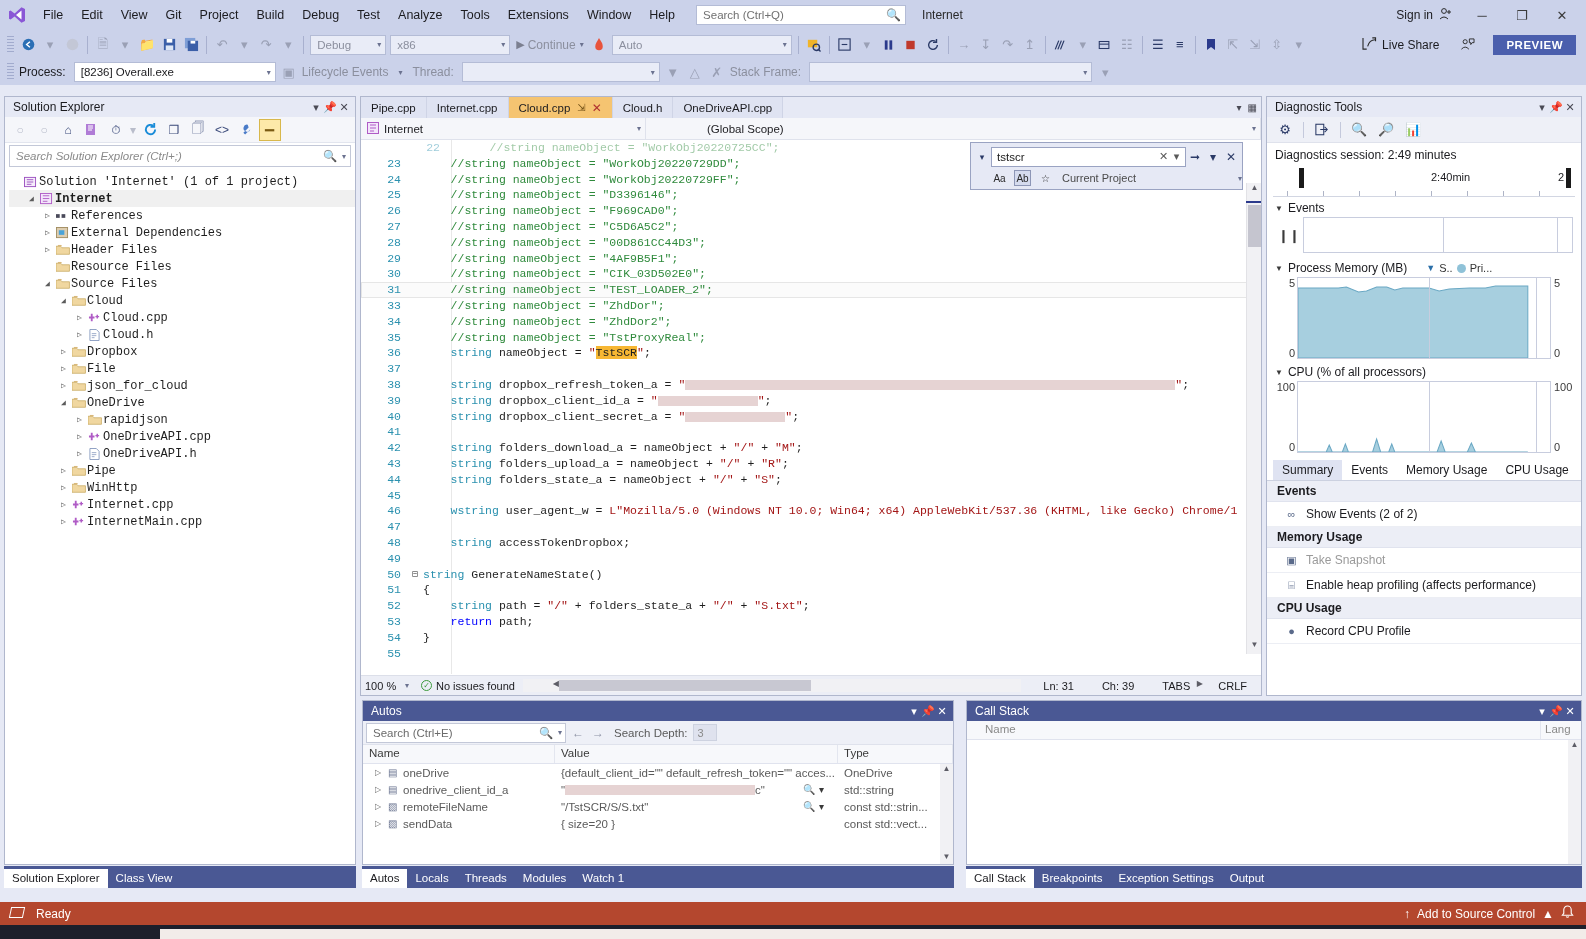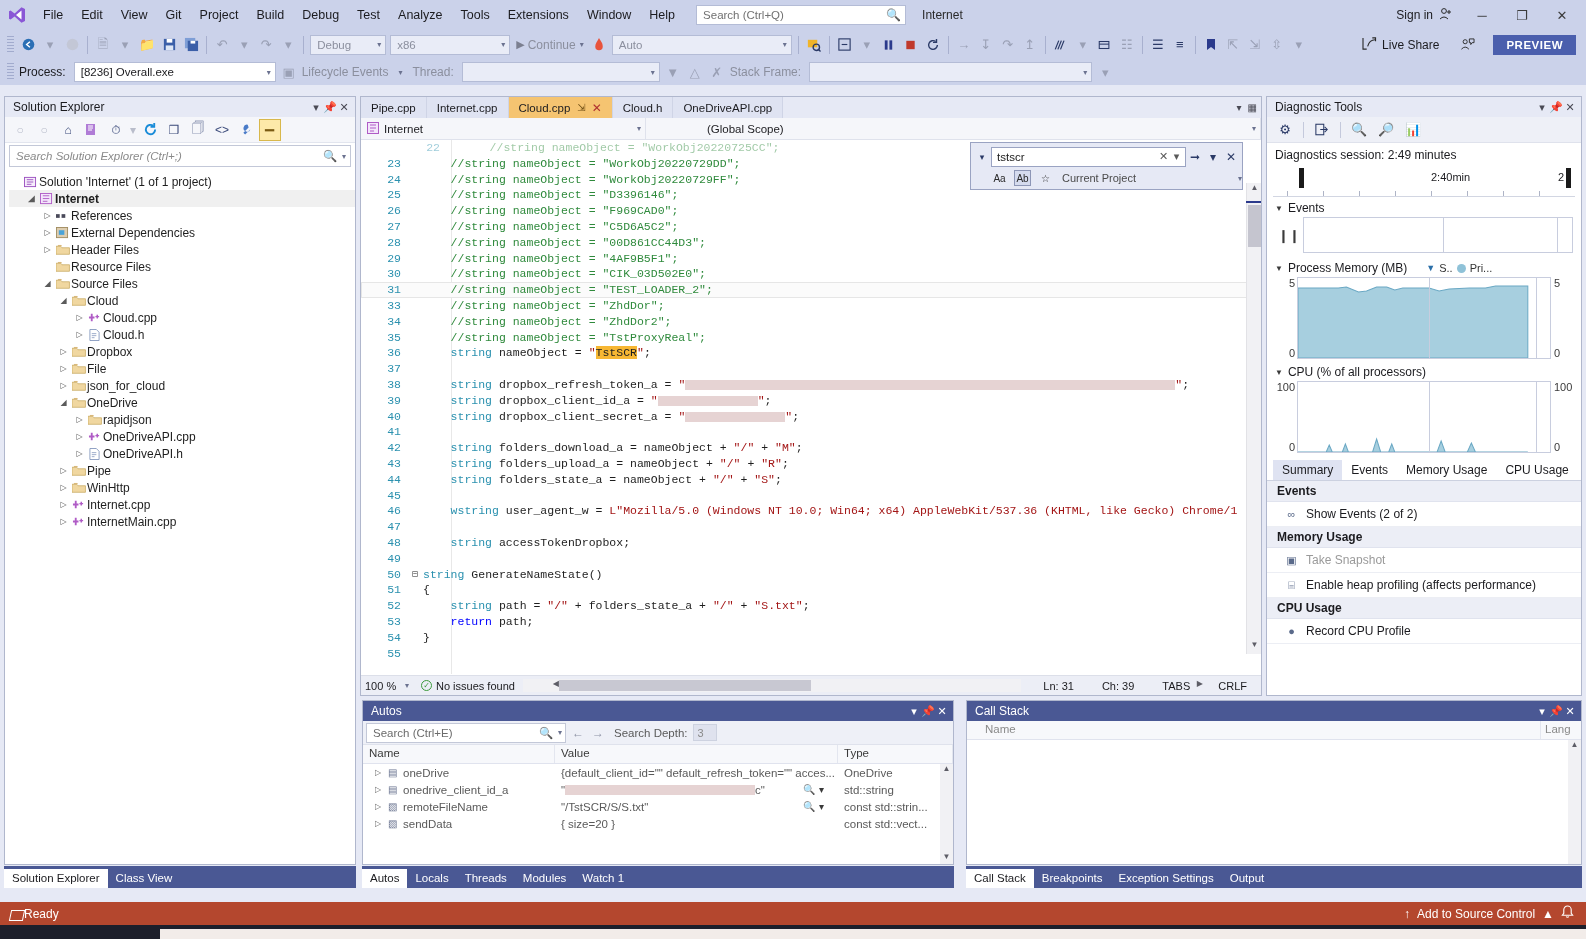--- a/index.html
+++ b/index.html
@@ -87,21 +87,21 @@
                 background:#f5f6fa; border-bottom:1px solid #e2e5ee; }
   .se-ico { width:22px; height:22px; display:flex; align-items:center; justify-content:center;
             font-size:12px; color:#3b4a7a; }
   .se-ico.dis { color:#b9bdcb; }
   .se-ico.active { background:#fde9a9; border:1px solid #d8b84c; }
   .se-search {
     height:22px; margin:2px 4px; border:1px solid #c3c8d8; background:#fff; display:flex;
     align-items:center; padding:0 4px 0 6px; font-size:11.5px; color:#8a8a8a;
   }
   .se-search .ph { flex:1;font-style:italic; }
-  .tree { padding:4px 0 0 4px; font-size:12px; color:#1e1e1e; user-select:none; }
+  .tree { padding:4px 0 0 4px; font-size:12px; color:#1e1e1e; user-select:none;font-family:Liberation Mono, monospace; }
   .tnode { display:flex; align-items:center; height:17px; white-space:nowrap; }
   .tnode.sel { background:#f0f0f0; font-weight:bold; }
   .exp { width:13px; text-align:center; font-size:8px; color:#5b5b5b; }
   .tico { width:17px; display:flex; align-items:center; justify-content:center; font-size:11px; }
 
   
   .se-tabs {
     position:absolute; left:4px; top:866px; width:352px; height:22px;
     background:#4a5894; display:flex; align-items:flex-end; font-size:11.5px;
   }
@@ -265,21 +265,21 @@
   .cs-hdr { display:flex; height:19px; background:#f7f8fb; border-bottom:1px solid #e0e3ee; color:#8a8a8a; font-size:11.5px; }
   .cs-hdr div { padding:2px 0 0 18px; }
   .cs-name { flex:1; border-right:1px solid #e3e6ef; }
   .cs-lang { width:40px; padding-left:4px !important; }
   .cs-tabs { position:absolute; left:966px; top:866px; width:616px; height:22px; background:#4a5894;
              display:flex; align-items:flex-end; font-size:11.5px; }
 
   
   .statusbar { position:absolute; left:0; bottom:14px; width:1586px; height:23px; background:#b4472e;
                display:flex; align-items:center; color:#fff; font-size:12px; padding:0 4px; }
-  .sb-ready { display:flex; align-items:flex-end; gap:0; padding-left:6px; }
+  .sb-ready { display:flex; align-items:flex-start; gap:12px; padding-left:6px; }
   .sb-flag { width:14px; height:11px; border:1.5px solid #fff; transform:skewX(-12deg); }
   .sb-right { margin-left:auto; display:flex; align-items:center; gap:7px; padding-right:8px; }
   .taskbar { position:absolute; left:0; bottom:0; width:1586px; height:14px; background:#1d1f2b; }
   .tb-strip { position:absolute; left:160px; bottom:0; width:1426px; height:10px; background:#f2ece9; }
 </style>
 </head>
 <body>
 <div id="app">
 
 <div class="titlebar">

